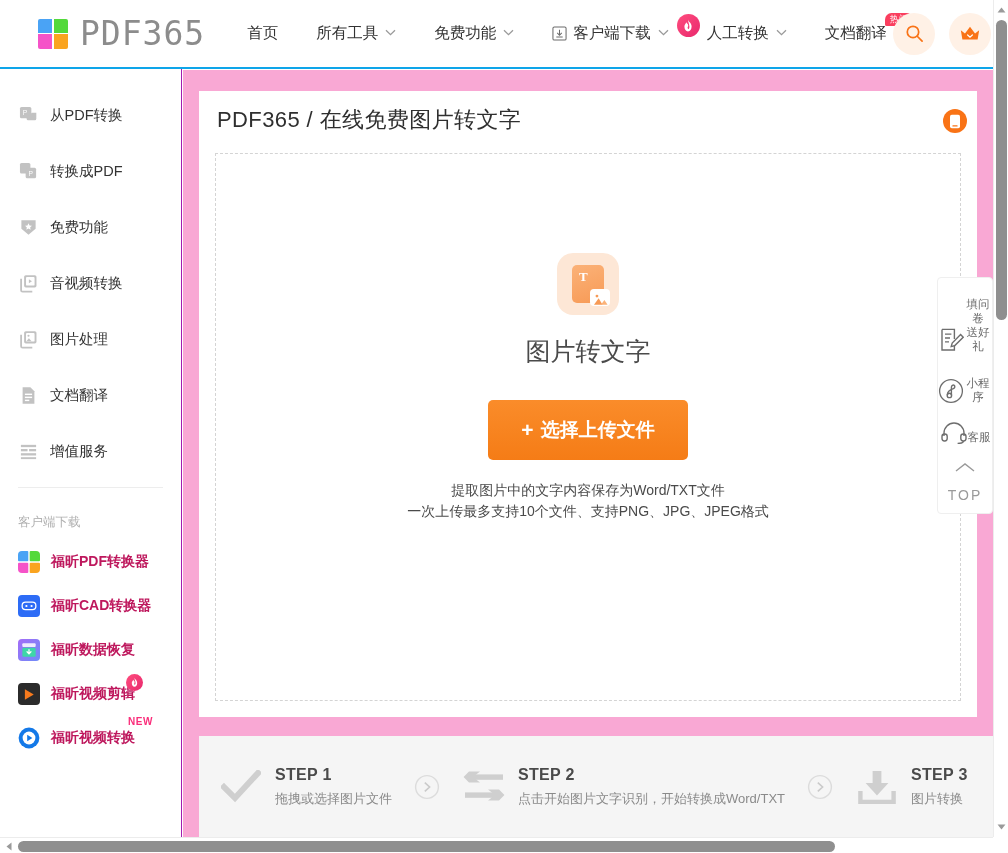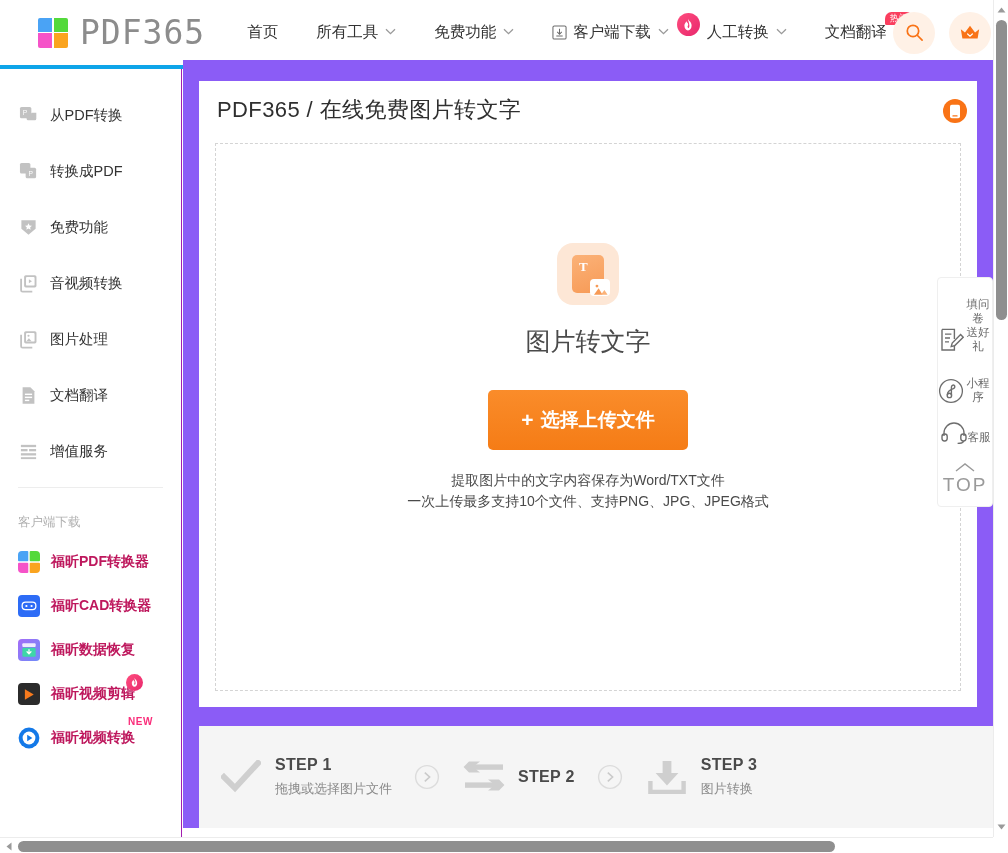--- a/index.html
+++ b/index.html
@@ -8,21 +8,21 @@
     font-family: "Liberation Sans", "DejaVu Sans", sans-serif;
     background: #ffffff;
     overflow: hidden;
   }
   .page { position: relative; width: 1008px; height: 853px; background: #fff; }
 
   
   .topbar {
     position: absolute; top: 0; left: 0; width: 993px; height: 69px;
     background: #fff; display: flex; align-items: center;
-    border-bottom: 4px solid #0ea5e9;
+    border-bottom: 2px solid #0ea5e9;
   }
   .logo-wrap { display: flex; align-items: center; margin-left: 38px; }
   .logo-grid {
     width: 30px; height: 30px; display: grid;
     grid-template-columns: 1fr 1fr; grid-template-rows: 1fr 1fr;
     gap: 1.5px; border-radius: 2px; overflow: hidden;
   }
   .logo-grid i { display: block; }
   .lg1 { background: #4aa3f5; } .lg2 { background: #53d93b; }
   .lg3 { background: #f553c8; } .lg4 { background: #faa41f; }
@@ -98,22 +98,22 @@
     display: flex; align-items: center; justify-content: center;
     top: -9px; left: 126px;
   }
   .app-new {
     position: absolute; top: -11px; left: 128px;
     font-size: 10px; font-weight: bold; color: #fa2d7a; letter-spacing: .5px;
   }
 
   
   .main {
-    position: absolute; top: 60px; left: 183px; width: 810px; height: 768px;
-    background: #8b5cf6; overflow: hidden; text-decoration: underline;
+    position: absolute; top: 70px; left: 183px; width: 810px; height: 768px;
+    background: #f9a8d4; overflow: hidden; text-decoration: underline;
   }
   .content-card {
     position: absolute; top: 21px; left: 16px; width: 778px; height: 626px;
     background: #fff;
   }
   .page-title {
     position: absolute; top: 14px; left: 18px;
     font-size: 22px; color: #2f2f2f; letter-spacing: .4px;
   }
   .mobile-chip {
@@ -178,21 +178,21 @@
   }
   .fp-item {
     display: flex; flex-direction: row; align-items: flex-end;
     margin-bottom: 18px; cursor: pointer;
   }
   .fp-label {
     font-size: 11.5px; color: #6a6a6a; text-align: center;
     line-height: 14px; margin-top: 5px;
   }
   .fp-top { display: flex; flex-direction: column; align-items: center; cursor: pointer; }
-  .fp-top-label { font-size: 19px; color: #9a9a9a; letter-spacing: 2px; margin-top: 1px; }
+  .fp-top-label { font-size: 14px; color: #9a9a9a; letter-spacing: 2px; margin-top: 14px; }
 
   
   .vscroll {
     position: absolute; top: 0; right: 0; width: 15px; height: 837px;
     background: #fff; border-left: 1px solid #ececec;
   }
   .vscroll .arrow-up, .vscroll .arrow-dn {
     position: absolute; left: 0; width: 15px; height: 16px;
     display: flex; align-items: center; justify-content: center;
   }
@@ -534,20 +534,21 @@
         <span class="step-ico">
           <svg width="42" height="32" viewBox="0 0 42 32">
             <path d="M40 6 H10 L17 0.5 H6 L0.6 6 L6 11.4 H17 L10 6" fill="#cfcfcf"></path>
             <rect x="10" y="3.4" width="30" height="5.4" fill="#cfcfcf"></rect>
             <path d="M2 24 H32 L25 18.6 H36 L41.4 24 L36 29.5 H25 L32 24" fill="#cfcfcf"></path>
             <rect x="2" y="21.4" width="30" height="5.4" fill="#cfcfcf"></rect>
           </svg>
         </span>
         <div class="step-text">
           <div class="step-title">STEP 2</div>
+          <div class="step-desc">点击开始图片文字识别，开始转换成Word/TXT</div>
         </div>
       </div>
 
       <span class="step-arrow">
         <svg width="26" height="26" viewBox="0 0 26 26">
           <circle cx="13" cy="13" r="11.4" fill="none" stroke="#dcdcdc" stroke-width="1.4"></circle>
           <path d="M10.8 8.6 L15.6 13 L10.8 17.4" fill="none" stroke="#cacaca" stroke-width="1.6"></path>
         </svg>
       </span>
 

